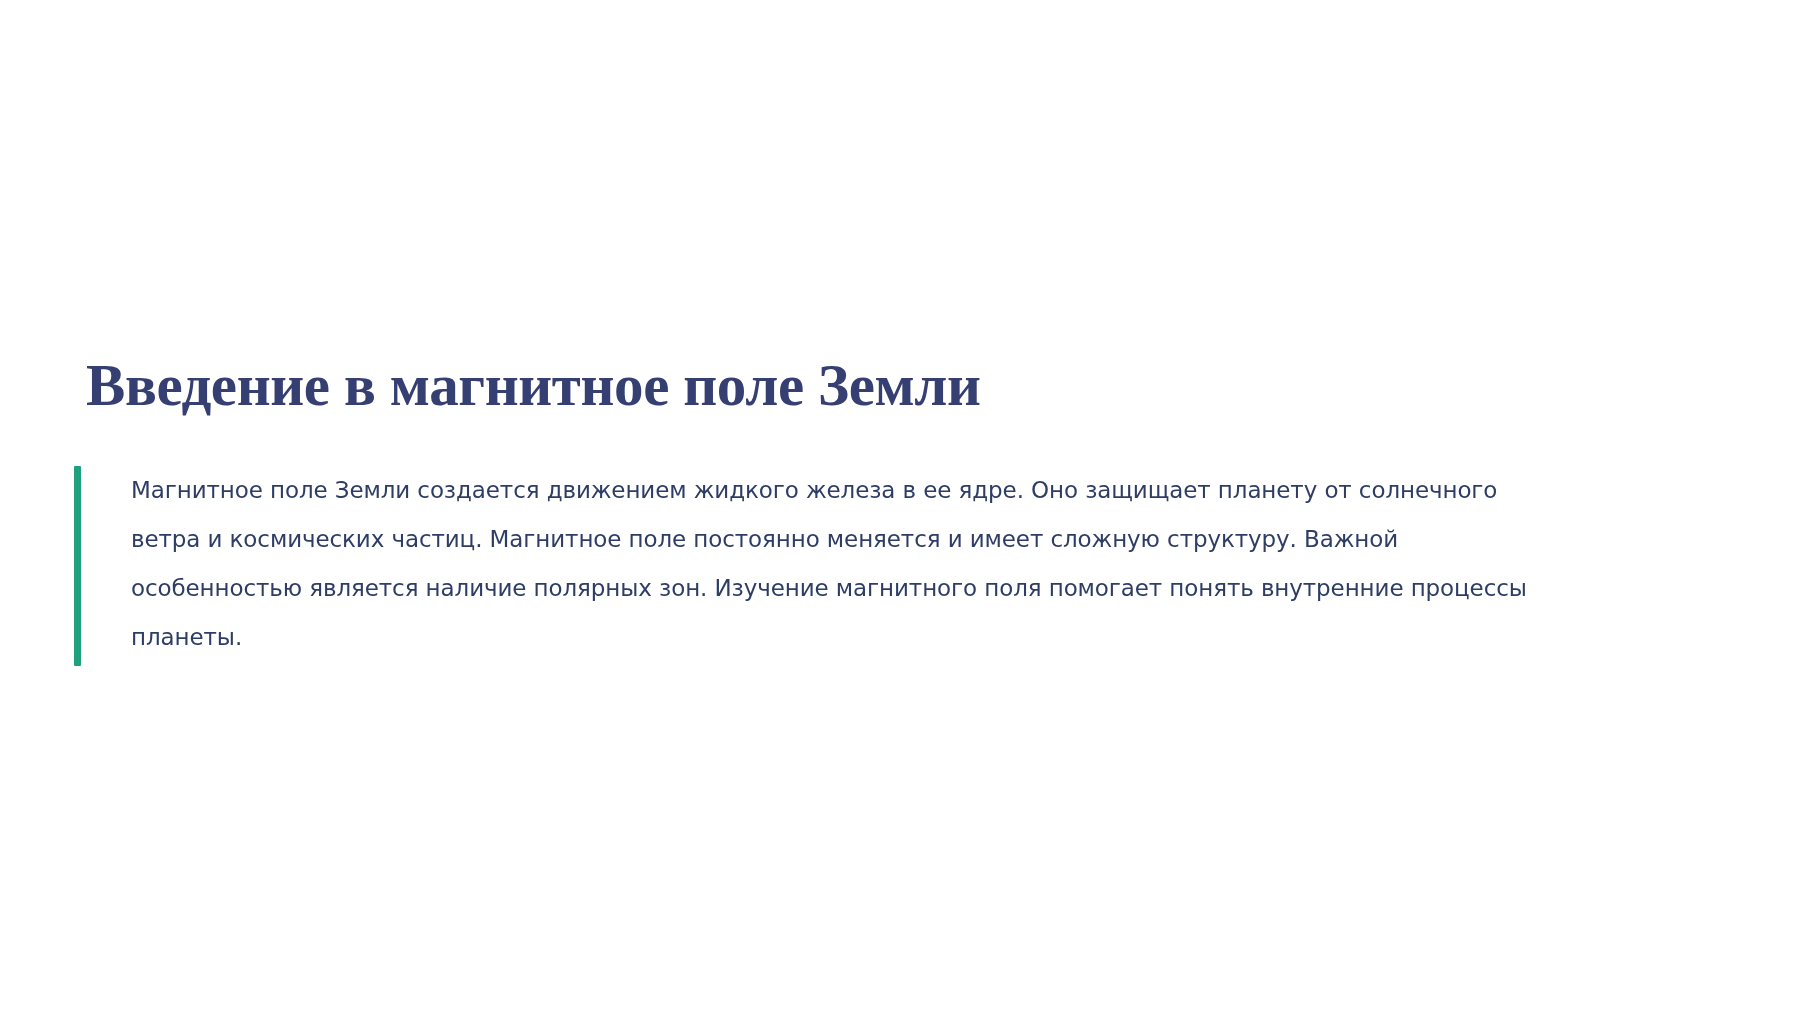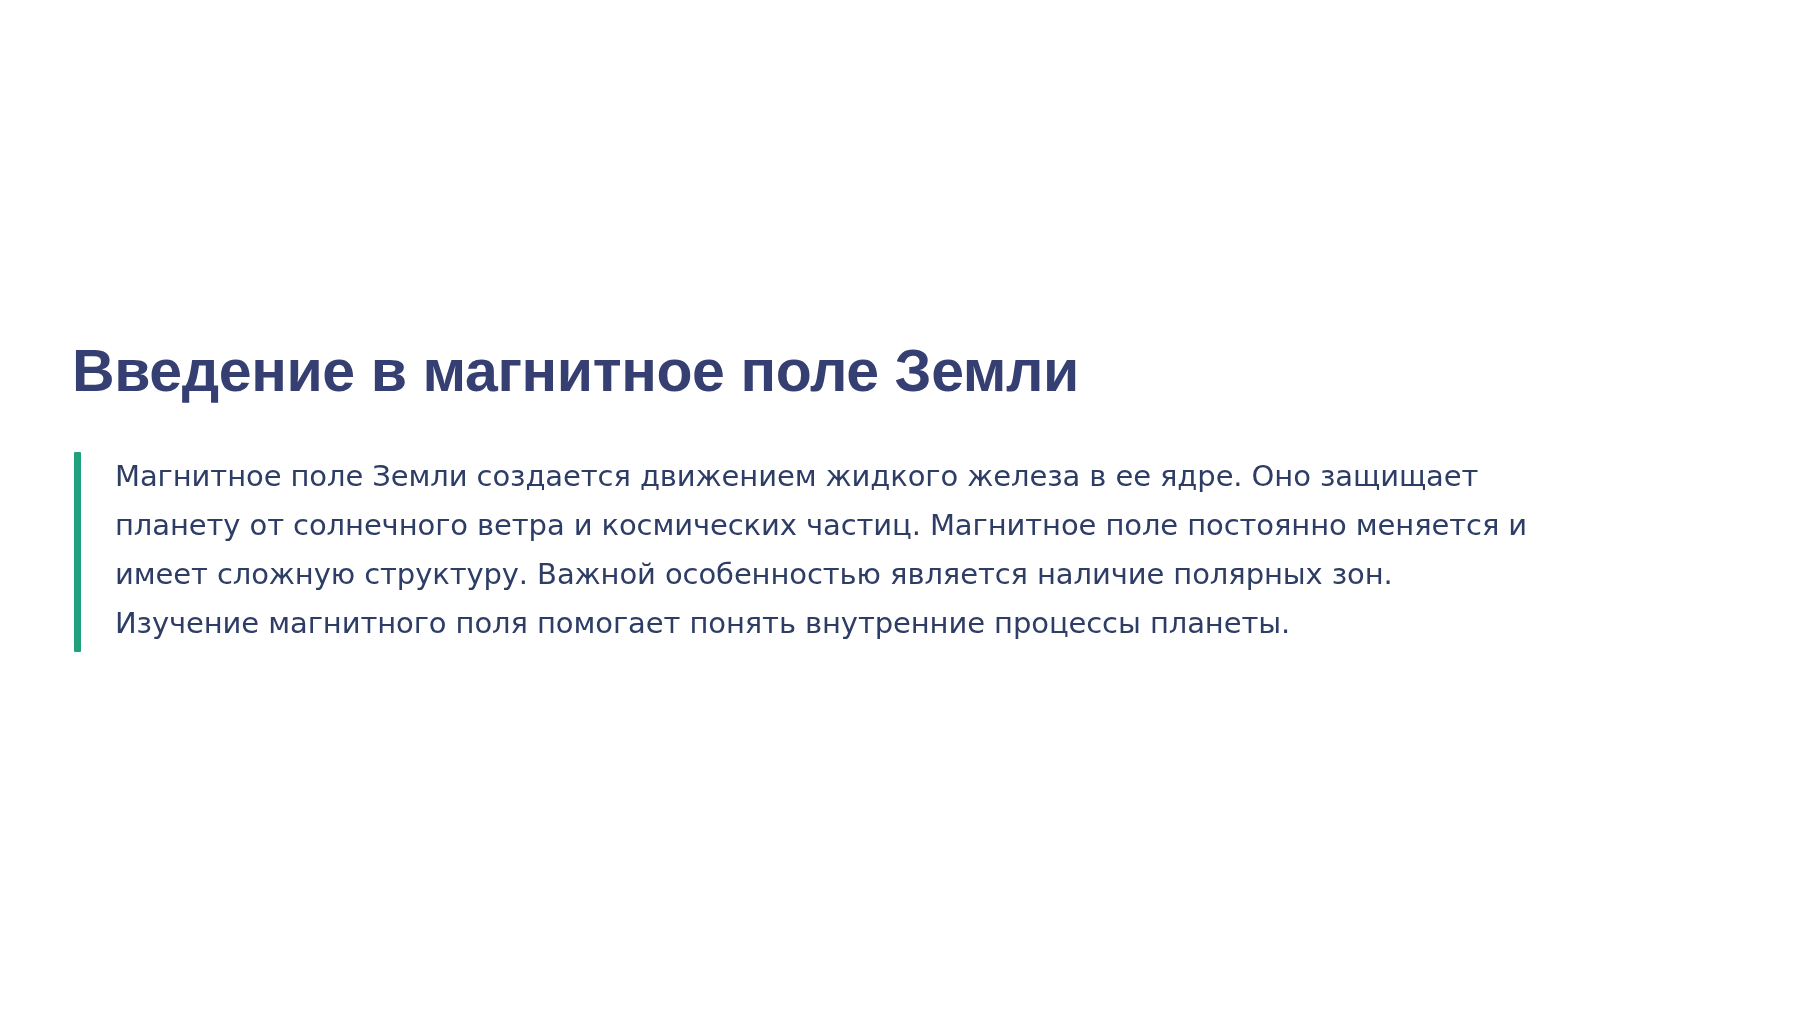--- a/index.html
+++ b/index.html
@@ -23,23 +23,23 @@
   }
 
   .content-block {
     position: absolute;
     left: 72px;
     top: 340px;
     width: 1660px;
   }
 
   .slide-title {
-    margin: 0;
+    margin: 14px;
     padding: 0;
-    font-family: Liberation Sans, sans-serif;
+    font-family: Liberation Serif, serif;
     font-size: 59px;
     line-height: 1.08;
     font-weight: 700;
     letter-spacing: -0.4px;
     color: #353F71;
     white-space: nowrap;
   }
 
   .body-wrap {
     position: relative;
@@ -52,24 +52,24 @@
     position: absolute;
     left: 2px;
     top: 0;
     width: 7px;
     height: 200px;
     background: #1FA17D;
     border-radius: 1px;
   }
 
   .body-text {
-    margin: 0;
+    margin: 16px;
     padding: 0;
     font-family: "DejaVu Sans", sans-serif;
-    font-size: 29px;
+    font-size: 23px;
     line-height: 49px;
     font-weight: 400;
     color: #2E3D66;
     width: 1420px;
     text-align: left;
     letter-spacing: -0.1px;
   }
 </style>
 </head>
 <body>

